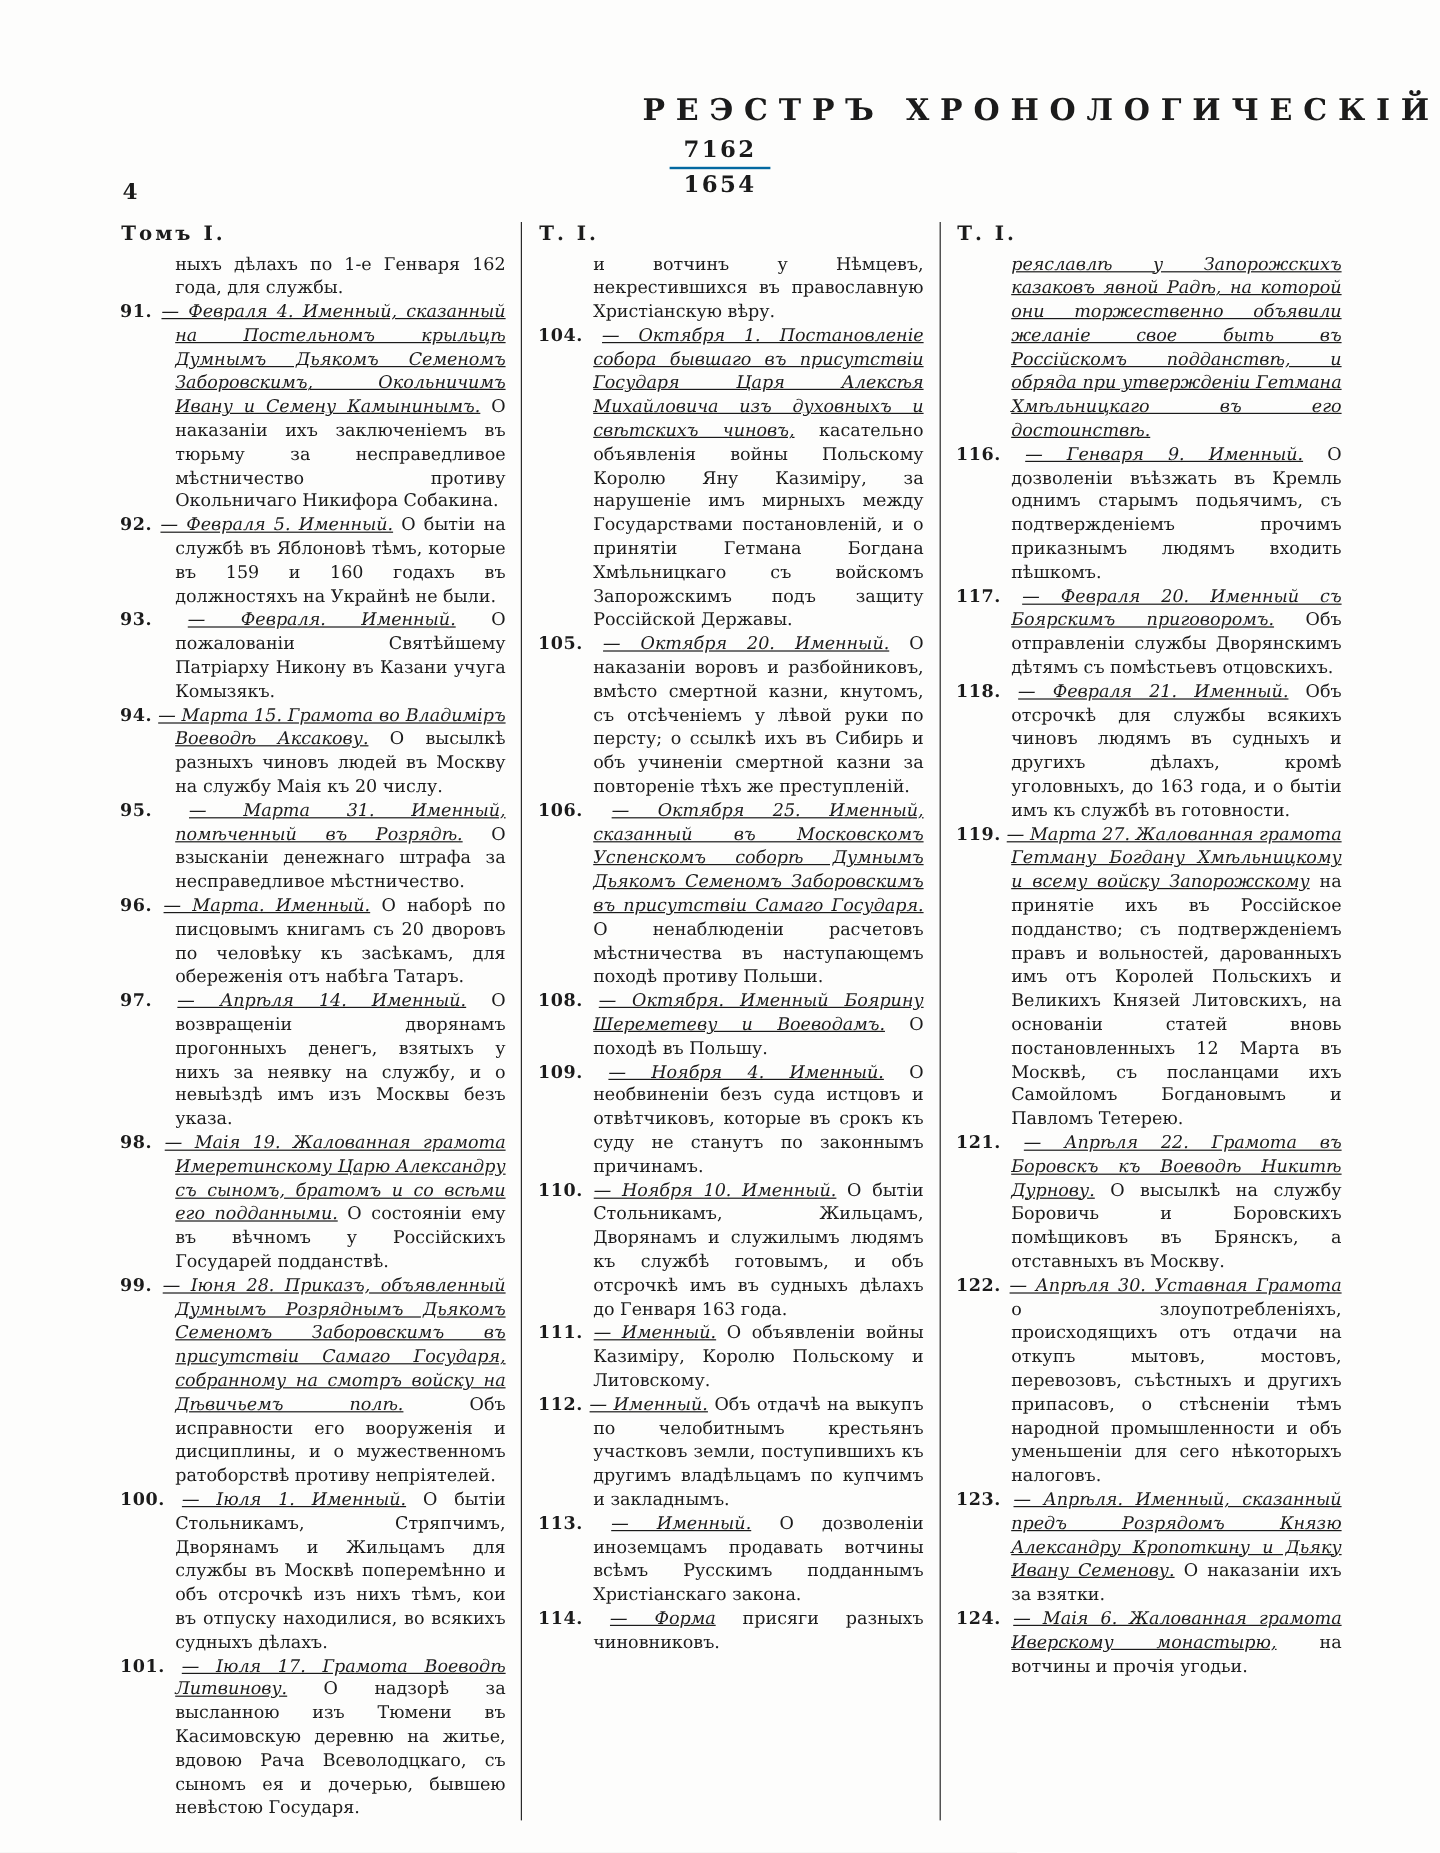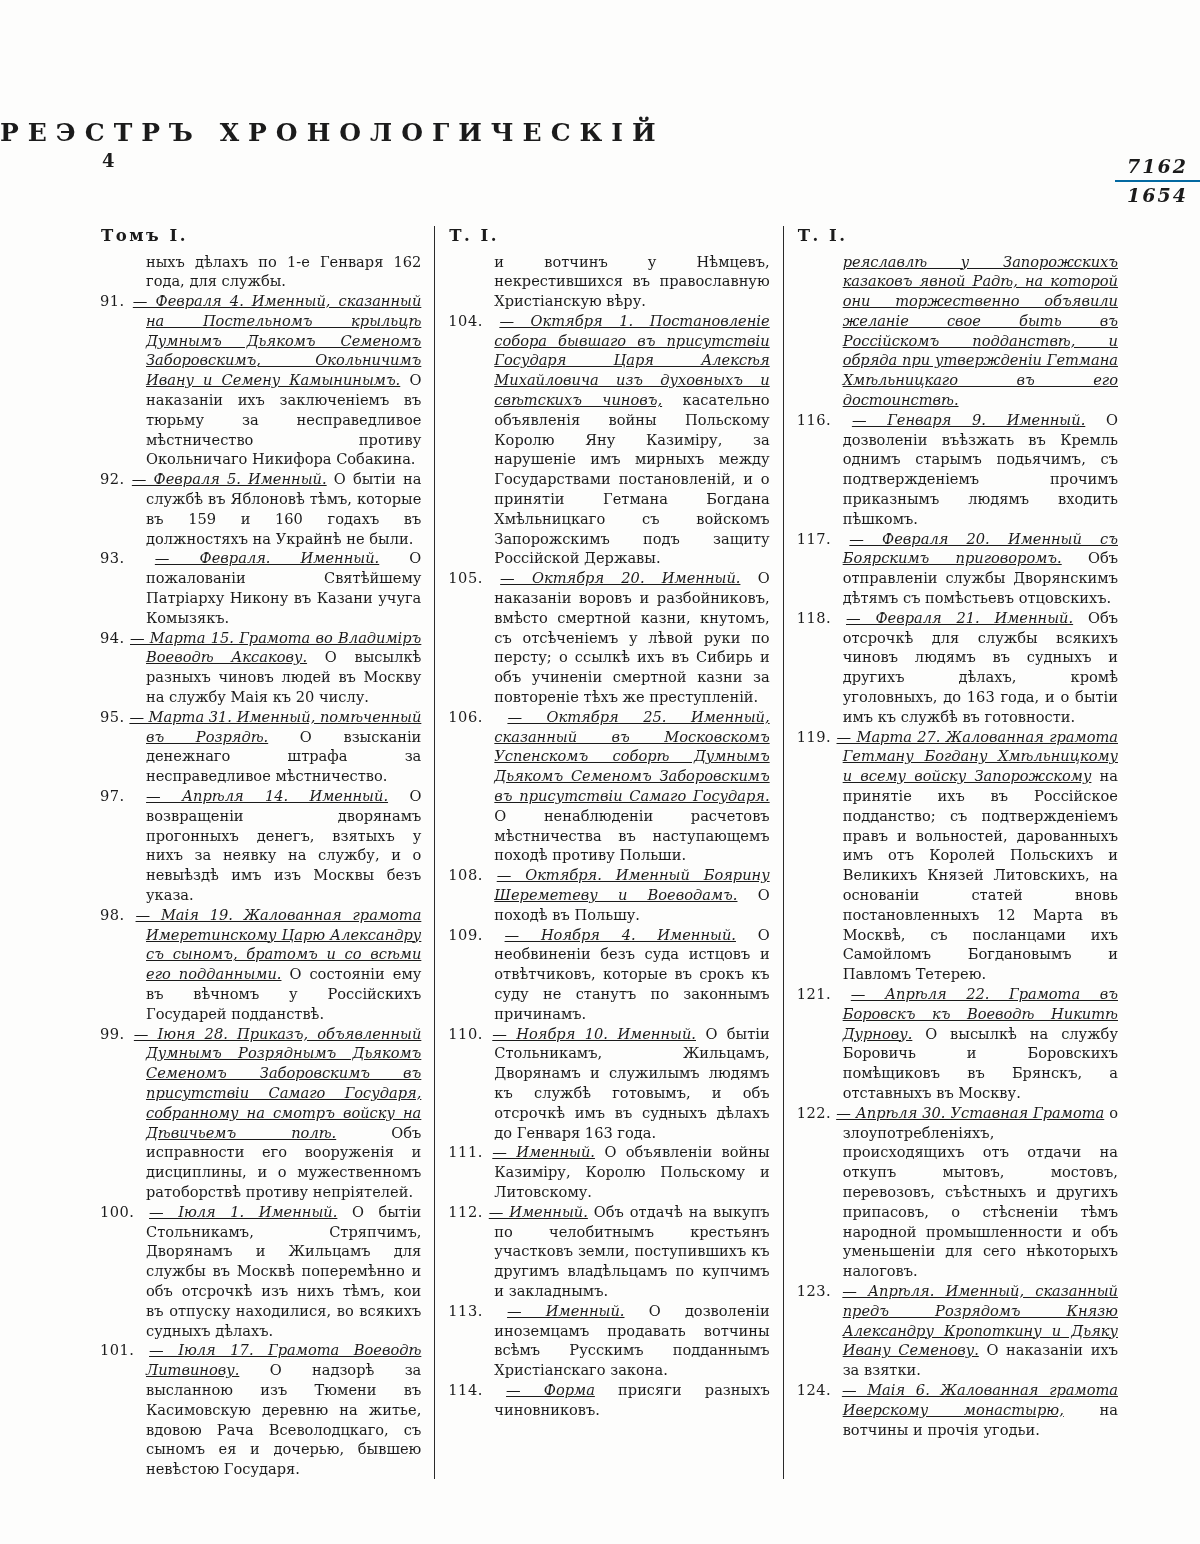--- a/index.html
+++ b/index.html
@@ -3,44 +3,44 @@
 <meta charset="utf-8">
 <style>
   html,body{margin:0;padding:0;background:#e9e9e9;}
   .page{
     position:relative;width:1200px;height:1544px;margin:0 auto;
     background:#fdfdfc;color:#1b1b1b;overflow:hidden;
     font-family:"DejaVu Serif","Liberation Serif",serif;
   }
   .page-number{position:absolute;left:102px;top:150px;font-size:18px;font-weight:bold;}
   .title{
-    text-align:left;padding-top:118px;font-size:25px;font-weight:600;
+    text-align:right;padding-top:77px;font-size:25px;font-weight:600;
     letter-spacing:9px;white-space:nowrap;
   }
-  .header-fraction{text-align:right;margin-top:8px;font-style:italic;}
+  .header-fraction{text-align:center;margin-top:8px;}
   .frac{display:inline-block;font-size:19px;font-weight:600;letter-spacing:2px;line-height:1.25;}
   .frac .top{padding:0 12px 1px;}
   .frac .bottom{border-top:2px solid #0369a1;padding:2px 12px 0;}
   .columns{
     display:flex;align-items:stretch;
     margin:18px 82px 0 100px;
   }
   .column{flex:1 1 0;padding:0 13px;min-width:0;}
   .column:first-child{padding-left:0;}
   .column:last-child{padding-right:0;}
   .column + .column{border-left:1px solid #2a2a2a;}
   .column-header{
     font-size:16.5px;font-weight:bold;letter-spacing:2.5px;
     margin:0 0 7px 1px;
   }
   .blocks p{margin:0;font-size:14.6px;line-height:19.8px;text-align:justify;}
   p.entry{padding-left:46px;text-indent:-46px;}
   p.continuation{padding-left:46px;text-indent:0;}
   .entry i, .continuation i{font-style:italic;text-decoration:underline;}
-  .num{letter-spacing:0.5px;}
+  .num{letter-spacing:0.5px;font-weight:bold;}
 </style>
 </head>
 <body>
 
 <div class="page">
   <div class="page-number">4</div>
   <div class="title">РЕЭСТРЪ ХРОНОЛОГИЧЕСКІЙ</div>
   <div class="header-fraction">
     <div class="frac">
       <div class="top">7162</div>
@@ -56,20 +56,21 @@
   <p class="entry"><span class="num">91.</span> <span class="body"><i>— Февраля 4. Именный, сказанный на Постельномъ крыльцѣ Думнымъ Дьякомъ Семеномъ Заборовскимъ, Окольничимъ Ивану и Семену Камынинымъ.</i> <span>О наказаніи ихъ заключеніемъ въ тюрьму за несправедливое мѣстничество противу Окольничаго Никифора Собакина.</span></span></p>
 
   <p class="entry"><span class="num">92.</span> <span class="body"><i>— Февраля 5. Именный.</i> <span>О бытіи на службѣ въ Яблоновѣ тѣмъ, которые въ 159 и 160 годахъ въ должностяхъ на Украйнѣ не были.</span></span></p>
 
   <p class="entry"><span class="num">93.</span> <span class="body"><i>— Февраля. Именный.</i> <span>О пожалованіи Святѣйшему Патріарху Никону въ Казани учуга Комызякъ.</span></span></p>
 
   <p class="entry"><span class="num">94.</span> <span class="body"><i>— Марта 15. Грамота во Владиміръ Воеводѣ Аксакову.</i> <span>О высылкѣ разныхъ чиновъ людей въ Москву на службу Маія къ 20 числу.</span></span></p>
 
   <p class="entry"><span class="num">95.</span> <span class="body"><i>— Марта 31. Именный, помѣченный въ Розрядѣ.</i> <span>О взысканіи денежнаго штрафа за несправедливое мѣстничество.</span></span></p>
 
+  <p class="entry"><span class="num">96.</span> <span class="body"><i>— Марта. Именный.</i> <span>О наборѣ по писцовымъ книгамъ съ 20 дворовъ по человѣку къ засѣкамъ, для обереженія отъ набѣга Татаръ.</span></span></p>
 
   <p class="entry"><span class="num">97.</span> <span class="body"><i>— Апрѣля 14. Именный.</i> <span>О возвращеніи дворянамъ прогонныхъ денегъ, взятыхъ у нихъ за неявку на службу, и о невыѣздѣ имъ изъ Москвы безъ указа.</span></span></p>
 
   <p class="entry"><span class="num">98.</span> <span class="body"><i>— Маія 19. Жалованная грамота Имеретинскому Царю Александру съ сыномъ, братомъ и со всѣми его подданными.</i> <span>О состояніи ему въ вѣчномъ у Россійскихъ Государей подданствѣ.</span></span></p>
 
   <p class="entry"><span class="num">99.</span> <span class="body"><i>— Іюня 28. Приказъ, объявленный Думнымъ Розряднымъ Дьякомъ Семеномъ Заборовскимъ въ присутствіи Самаго Государя, собранному на смотръ войску на Дѣвичьемъ полѣ.</i> <span>Объ исправности его вооруженія и дисциплины, и о мужественномъ ратоборствѣ противу непріятелей.</span></span></p>
 
   <p class="entry"><span class="num">100.</span> <span class="body"><i>— Іюля 1. Именный.</i> <span>О бытіи Стольникамъ, Стряпчимъ, Дворянамъ и Жильцамъ для службы въ Москвѣ поперемѣнно и объ отсрочкѣ изъ нихъ тѣмъ, кои въ отпуску находилися, во всякихъ судныхъ дѣлахъ.</span></span></p>
 
   <p class="entry"><span class="num">101.</span> <span class="body"><i>— Іюля 17. Грамота Воеводѣ Литвинову.</i> <span>О надзорѣ за высланною изъ Тюмени въ Касимовскую деревню на житье, вдовою Рача Всеволодцкаго, съ сыномъ ея и дочерью, бывшею невѣстою Государя.</span></span></p>

